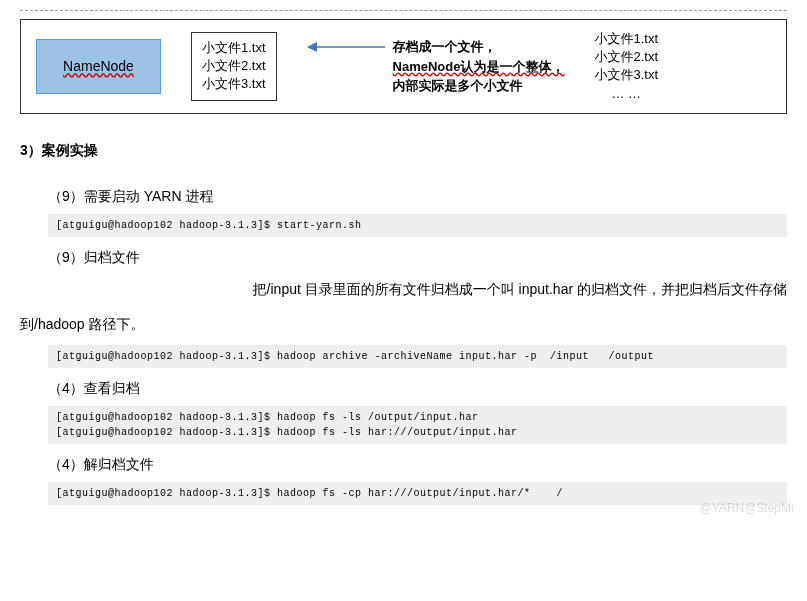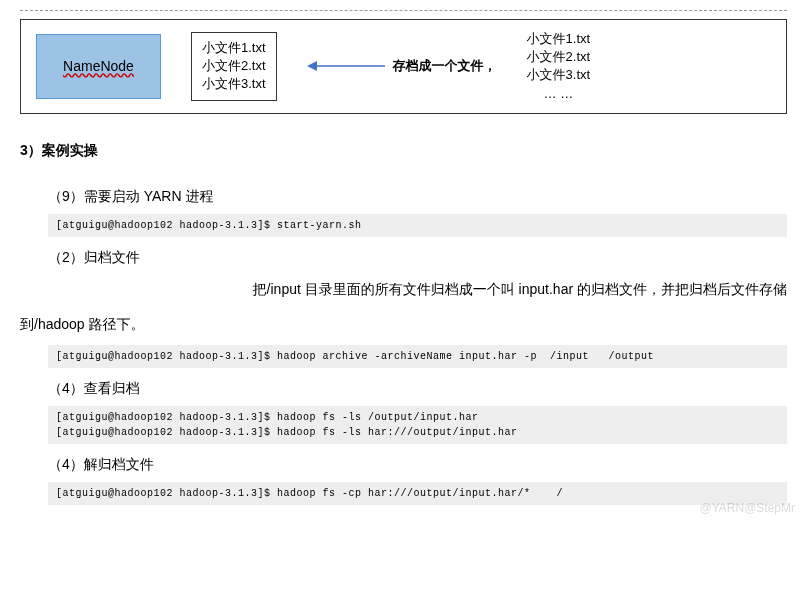--- a/index.html
+++ b/index.html
@@ -25,21 +25,21 @@
       margin-bottom: 12px;
     }
     .namenode {
       background: #9cc2e5;
       border: 1px solid #5b9bd5;
       padding: 18px 12px;
       display: flex;
       align-items: center;
       justify-content: center;
       width: 125px;
-      height: 65px;
+      height: 55px;
     }
     .namenode span { text-decoration: underline; text-decoration-style: wavy; text-decoration-color: #c00; }
     .filebox {
       border: 1px solid #333;
       padding: 6px 10px;
       line-height: 1.4;
       font-size: 13px;
     }
     .arrow-section {
       display: flex;
@@ -107,36 +107,38 @@
     <div>小文件2.txt</div>
     <div>小文件3.txt</div>
   </div>
   <div class="arrow-section">
     <svg class="arrow-svg" width="80" height="20" viewBox="0 0 80 20">
       <line x1="78" y1="10" x2="6" y2="10" stroke="#4472c4" stroke-width="1.5"></line>
       <polygon points="0,10 10,5 10,15" fill="#4472c4"></polygon>
     </svg>
     <div class="archive-text">
       <div>存档成一个文件，</div>
+      <div><span class="wavy">NameNode认为是一个整体，</span></div>
+      <div>内部实际是多个小文件</div>
     </div>
   </div>
   <div class="filelist-right">
     <div>小文件1.txt</div>
     <div>小文件2.txt</div>
     <div>小文件3.txt</div>
     <div>… …</div>
   </div>
 </div>
 
 <div class="section-heading">3）案例实操</div>
 
 <div class="step">（9）需要启动 YARN 进程</div>
 <div class="codeblock">[atguigu@hadoop102 hadoop-3.1.3]$ start-yarn.sh</div>
 
-<div class="step">（2）归档文件</div>
+<div class="step">（9）归档文件</div>
 <div class="para">把/input 目录里面的所有文件归档成一个叫 input.har 的归档文件，并把归档后文件存储</div>
 <div class="para-cont">到/hadoop 路径下。</div>
 <div class="codeblock">[atguigu@hadoop102 hadoop-3.1.3]$ hadoop archive -archiveName input.har -p  /input   /output</div>
 
 <div class="step">（4）查看归档</div>
 <div class="codeblock">[atguigu@hadoop102 hadoop-3.1.3]$ hadoop fs -ls /output/input.har
 [atguigu@hadoop102 hadoop-3.1.3]$ hadoop fs -ls har:///output/input.har</div>
 
 <div class="step">（4）解归档文件</div>
 <div class="codeblock">[atguigu@hadoop102 hadoop-3.1.3]$ hadoop fs -cp har:///output/input.har/*    /</div>

